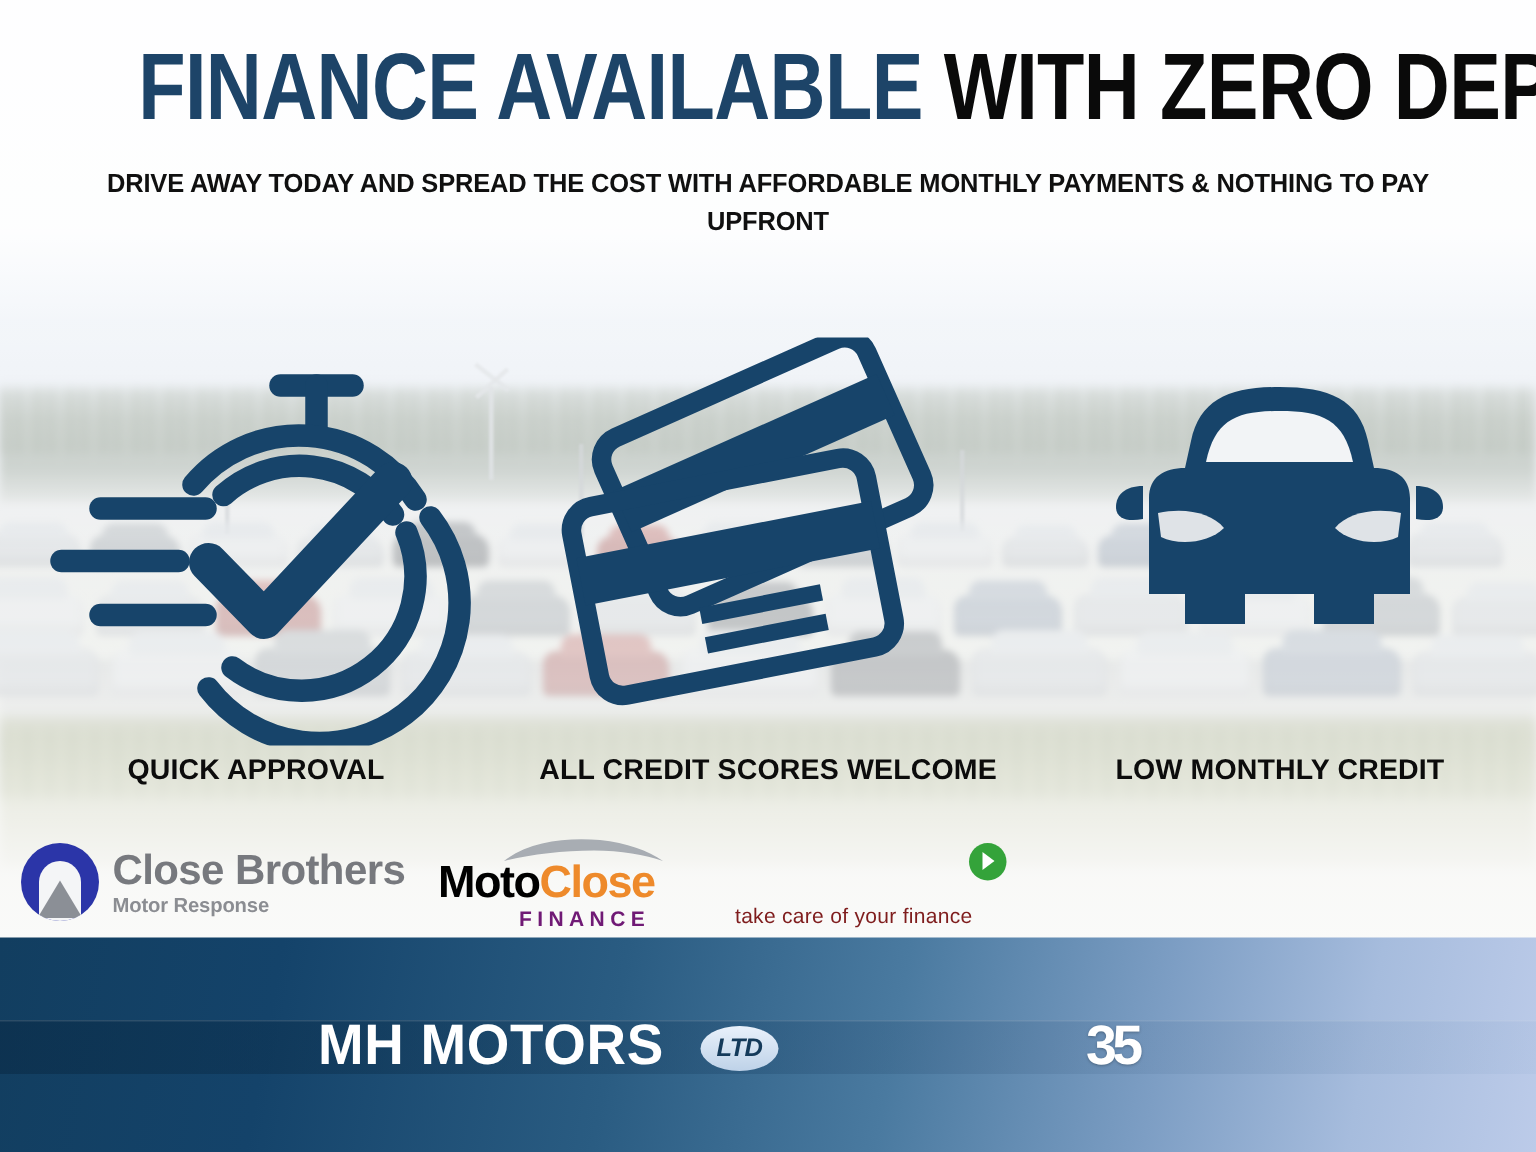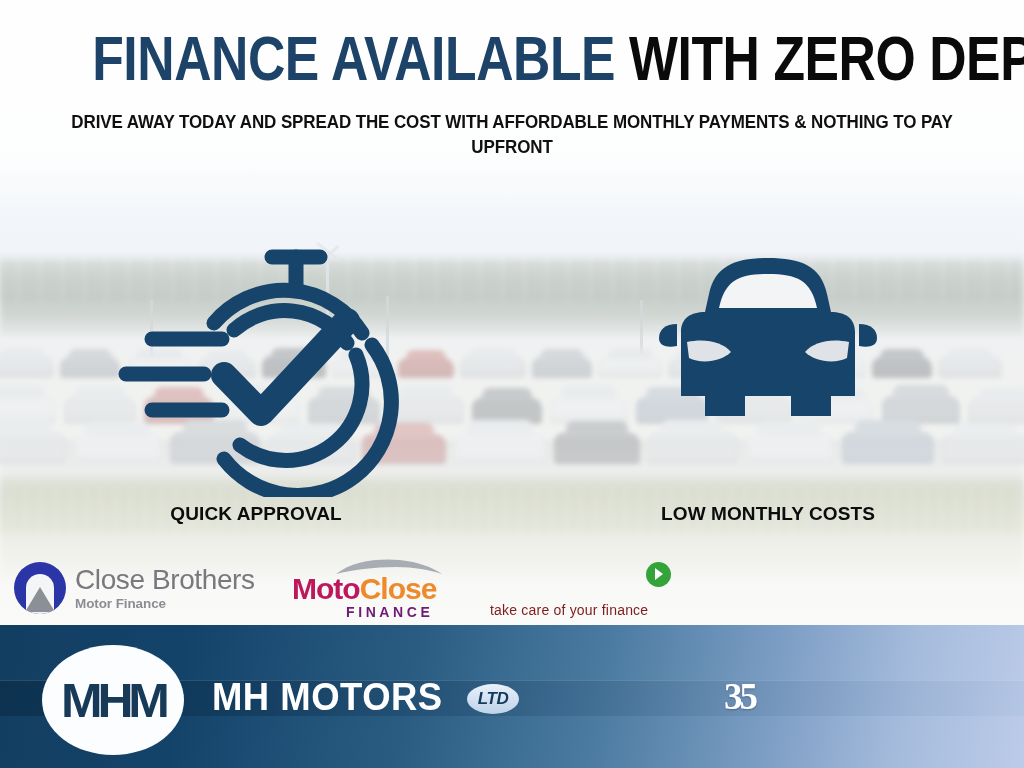--- a/index.html
+++ b/index.html
@@ -193,34 +193,34 @@
     border-radius:14px 14px 0 0; background:#f4f5f7;
   }
   .cb-mark::after{ 
     content:""; position:absolute; left:11px; bottom:2px;
     width:0; height:0;
     border-left:15px solid transparent; border-right:15px solid transparent;
     border-bottom:25px solid #8b8f96;
   }
   .cb-text { margin-left:9px; line-height:1; }
   .cb-name {
-    font-size:28px; font-weight:normal; color:#77797e; letter-spacing:-.4px;
+    font-size:28px; font-weight:bold; color:#77797e; letter-spacing:-.4px;
   }
   .cb-sub {
     font-size:13.5px; font-weight:bold; color:#8b8d92; letter-spacing:-.1px; margin-top:3px;
   }
 
   
   .logo-mn { position:absolute; left:292px; top:8px; width:160px; height:58px; }
   .mn-swoosh { position:absolute; left:42px; top:-2px; width:110px; height:22px; }
   .mn-word {
     position:absolute; left:0; top:14px;
     font-size:30px; font-weight:bold; letter-spacing:-1px; line-height:1;
   }
-  .mn-moto { color:#be185d; }
+  .mn-moto { color:#000000; }
   .mn-novo { color:#ee8a2b; }
   .mn-fin {
     position:absolute; left:54px; top:44px;
     font-size:14px; font-weight:bold; color:#701a75; letter-spacing:3.6px;
   }
 
   
   .logo-fr { position:absolute; left:488px; top:10px; width:200px; height:56px; }
   .fr-name {
     position:absolute; left:0; top:12px;
@@ -287,21 +287,21 @@
   .ltd-badge span{
     font-size:17px; font-weight:bold; font-style:italic;
     color:#143a5a; letter-spacing:-.4px;
   }
 
   .years {
     position:absolute; left:724px; top:682px;
     display:flex; align-items:baseline; color:#ffffff;
   }
   .years .num {
-    font-family:Liberation Serif, serif;
+    font-family:Liberation Sans, sans-serif;
     font-size:37px; font-weight:bold; line-height:.8;
     letter-spacing:-3px; margin-right:15px;
     text-shadow:0 1px 2px rgba(0,0,0,.28);
   }
   .years .lbl {
     font-size:16px; font-weight:bold; letter-spacing:3.4px;
     text-shadow:0 1px 2px rgba(0,0,0,.26);
   }
 </style>
 </head>
@@ -398,20 +398,41 @@
           <line x1="48" y1="114" x2="118" y2="114"></line>
           <line x1="22" y1="149" x2="100" y2="149"></line>
           <line x1="48" y1="185" x2="118" y2="185"></line>
 
           <path d="M120 150 L 157 188 L 243 96" stroke-width="26" stroke-linejoin="round"></path>
         </svg>
       </div>
       <div class="cap">QUICK APPROVAL</div>
     </div>
 
+    <div class="feature f2">
+      <div class="glyph">
+        <svg width="290" height="272" viewBox="0 0 290 272" fill="none">
+          <g stroke="#17446a" stroke-width="13" stroke-linejoin="round">
+
+            <g transform="rotate(-24 145 120)">
+              <rect x="58" y="30" width="192" height="122" rx="16"></rect>
+              <rect x="58" y="62" width="192" height="30" fill="#17446a" stroke="none"></rect>
+            </g>
+
+            <g transform="rotate(-11 140 160)">
+              <rect x="22" y="92" width="200" height="128" rx="16" fill="none"></rect>
+              <rect x="22" y="124" width="200" height="32" fill="#17446a" stroke="none"></rect>
+              <rect x="96" y="172" width="82" height="11" fill="#17446a" stroke="none"></rect>
+              <rect x="96" y="192" width="82" height="11" fill="#17446a" stroke="none"></rect>
+            </g>
+          </g>
+        </svg>
+      </div>
+      <div class="cap">ALL CREDIT SCORES WELCOME</div>
+    </div>
 
     <div class="feature f3">
       <div class="glyph">
         <svg width="250" height="230" viewBox="0 0 250 230" fill="none">
 
           <path d="M38 86
                    C38 72 48 66 62 66
                    L66 48
                    C72 20 92 12 125 12
                    C158 12 178 20 184 48
@@ -423,31 +444,31 @@
 
           <path d="M76 62 C82 34 96 28 125 28 C154 28 168 34 174 62 Z" fill="#f2f4f6"></path>
 
           <path d="M34 78 C22 78 16 84 16 92 C16 100 24 102 34 100 Z" fill="#17446a"></path>
           <path d="M216 78 C228 78 234 84 234 92 C234 100 226 102 216 100 Z" fill="#17446a"></path>
 
           <path d="M44 96 C62 92 80 96 88 106 C78 116 58 118 46 112 Z" fill="#dfe3e7"></path>
           <path d="M206 96 C188 92 170 96 162 106 C172 116 192 118 204 112 Z" fill="#dfe3e7"></path>
         </svg>
       </div>
-      <div class="cap">LOW MONTHLY COSTS</div>
+      <div class="cap">LOW MONTHLY CREDIT</div>
     </div>
   </div>
 
   <div class="lenders">
 
     <div class="logo-cb">
       <div class="cb-mark"></div>
       <div class="cb-text">
         <div class="cb-name">Close Brothers</div>
-        <div class="cb-sub">Motor Finance</div>
+        <div class="cb-sub">Motor Response</div>
       </div>
     </div>
 
     <div class="logo-mn">
       <svg class="mn-swoosh" viewBox="0 0 110 22">
         <path d="M2 16 C18 3 44 0 66 2 C84 4 98 9 108 16 C96 12 80 9 62 9 C40 9 18 12 2 16 Z" fill="#a8adb3"></path>
       </svg>
       <div class="mn-word">
         <span class="mn-moto">Moto</span><span class="mn-novo">Close</span>
       </div>
@@ -457,23 +478,20 @@
     <div class="logo-fr">
       <div class="fr-play"></div>
       <div class="fr-tag">take care of your finance</div>
     </div>
   </div>
 
   <div class="footer">
     <div class="footer-band"></div>
   </div>
 
-  <div class="mhm-oval">
-    <span class="mono">MHM</span>
-  </div>
 
   <div class="mh-wordmark">MH MOTORS</div>
 
   <div class="ltd-badge">
     <span>LTD</span>
   </div>
 
   <div class="years">
     <span class="num">35</span>
   </div>

